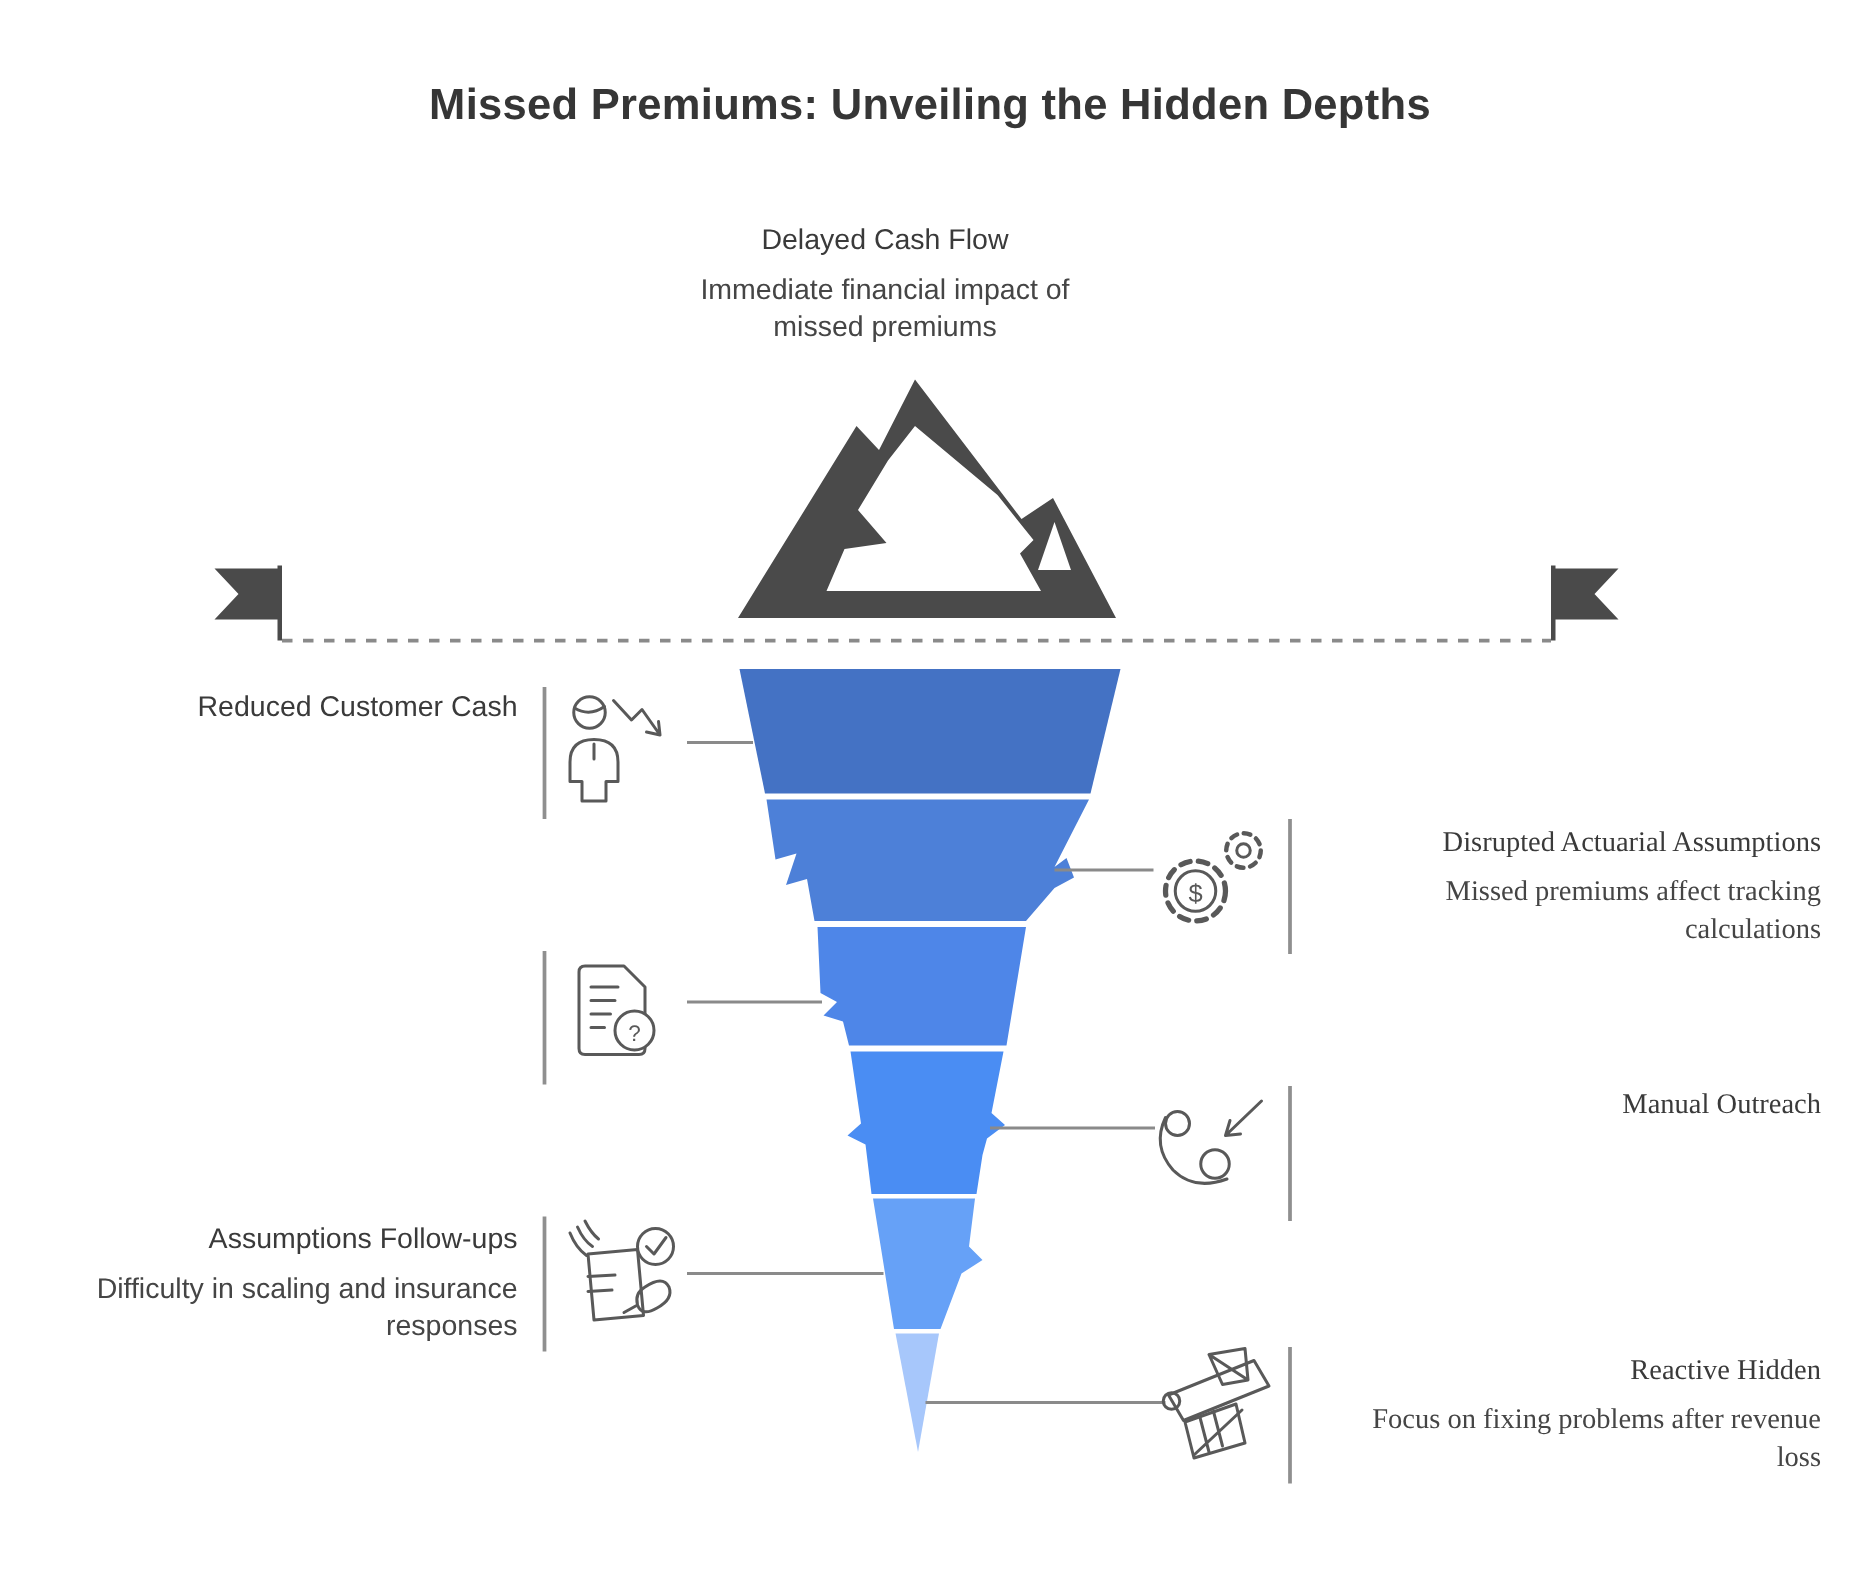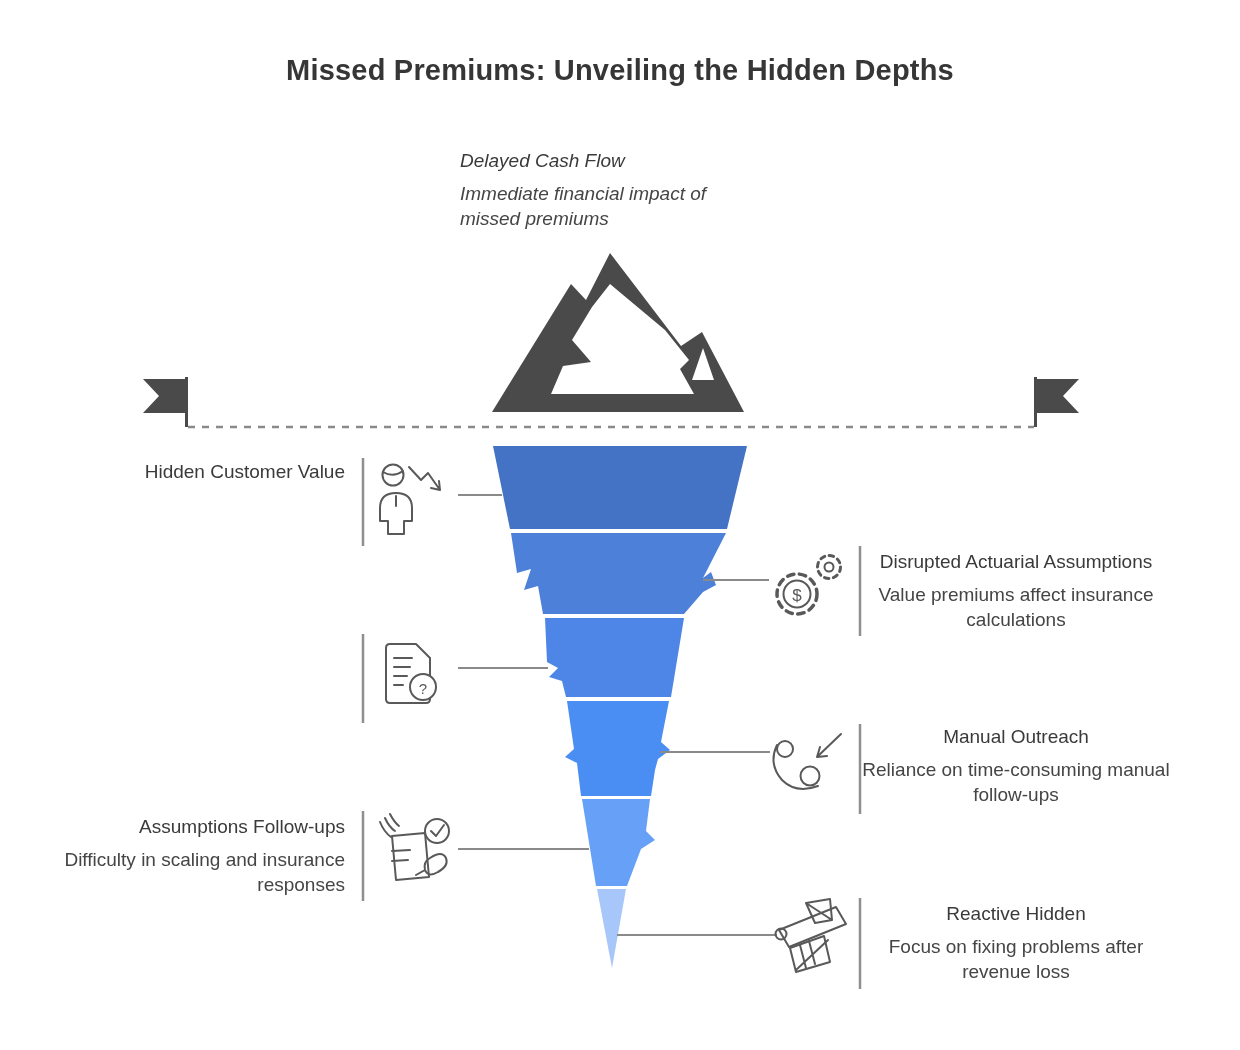--- a/index.html
+++ b/index.html
@@ -9,22 +9,22 @@
   }
   .main-title{
     position:absolute;left:0;right:0;top:54px;text-align:center;
     font-size:29px;font-weight:bold;color:#363636;letter-spacing:.2px;
   }
   .bg-svg{position:absolute;left:0;top:0;width:1240px;height:1050px;}
   .item{position:absolute;font-size:19px;line-height:25px;}
   .item-title{color:#3a3a3a;}
   .item-desc{margin-top:8px;color:#454545;}
   .item.left{left:30px;width:315px;text-align:right;}
-  .item.right{left:856px;width:320px;text-align:center;}
-  .item.top-center{left:460px;width:300px;text-align:left;font-style:italic;}
+  .item.right{left:894px;width:320px;text-align:right;font-family:Liberation Serif, serif;}
+  .item.top-center{left:440px;width:300px;text-align:center;}
 </style>
 </head>
 <body>
 
 <div class="canvas">
 
   <div class="main-title">Missed Premiums: Unveiling the Hidden Depths</div>
 
   <svg class="bg-svg" viewBox="0 0 1240 1050">
 
@@ -116,33 +116,32 @@
       <path d="M800,945 L806,968 M809,941 L815,964 M796,970 L828,940"></path>
     </g>
   </svg>
 
   <div class="item top-center" style="top:148px">
     <div class="item-title">Delayed Cash Flow</div>
     <div class="item-desc">Immediate financial impact of missed premiums</div>
   </div>
 
   <div class="item left" style="top:459px">
-    <div class="item-title">Hidden Customer Value</div>
+    <div class="item-title">Reduced Customer Cash</div>
   </div>
   <div class="item left" style="top:814px">
     <div class="item-title">Assumptions Follow-ups</div>
     <div class="item-desc">Difficulty in scaling and insurance responses</div>
   </div>
 
   <div class="item right" style="top:549px">
     <div class="item-title">Disrupted Actuarial Assumptions</div>
-    <div class="item-desc">Value premiums affect insurance calculations</div>
+    <div class="item-desc">Missed premiums affect tracking calculations</div>
   </div>
   <div class="item right" style="top:724px">
     <div class="item-title">Manual Outreach</div>
-    <div class="item-desc">Reliance on time-consuming manual follow-ups</div>
   </div>
   <div class="item right" style="top:901px">
     <div class="item-title">Reactive Hidden</div>
     <div class="item-desc">Focus on fixing problems after revenue loss</div>
   </div>
 
 </div>
 
 </body></html>

